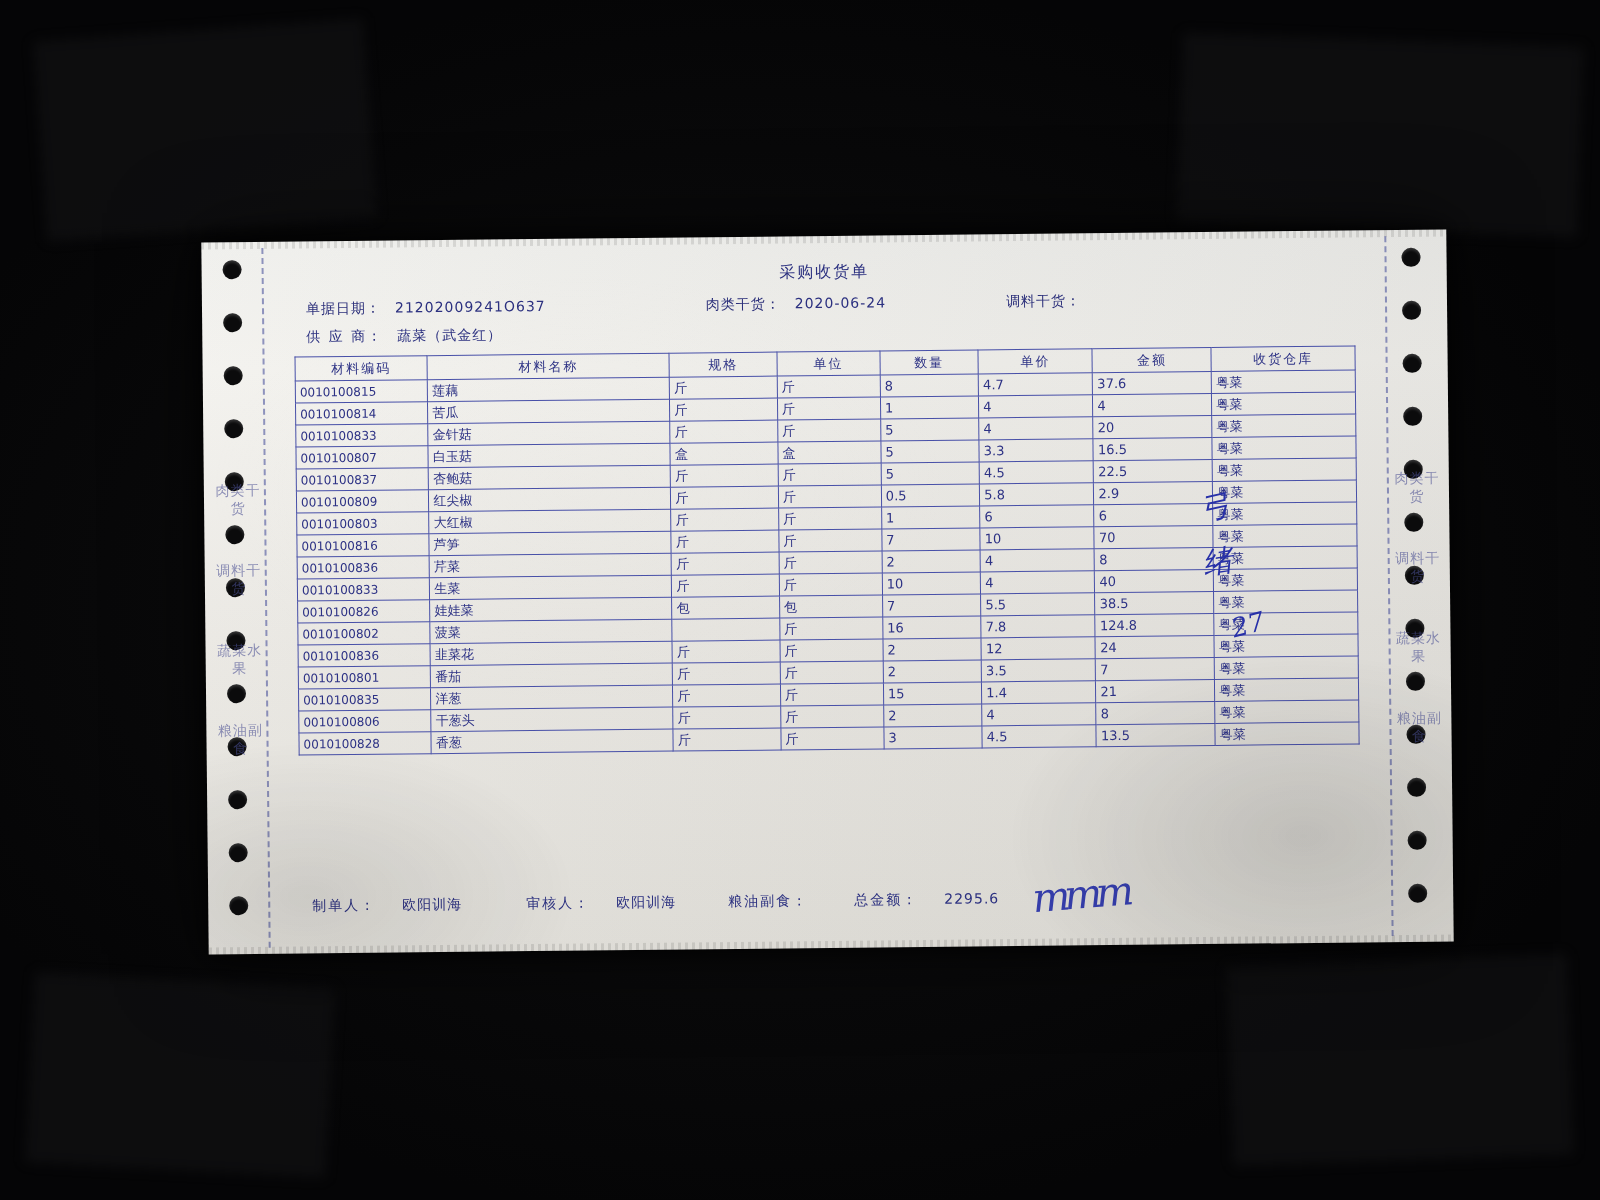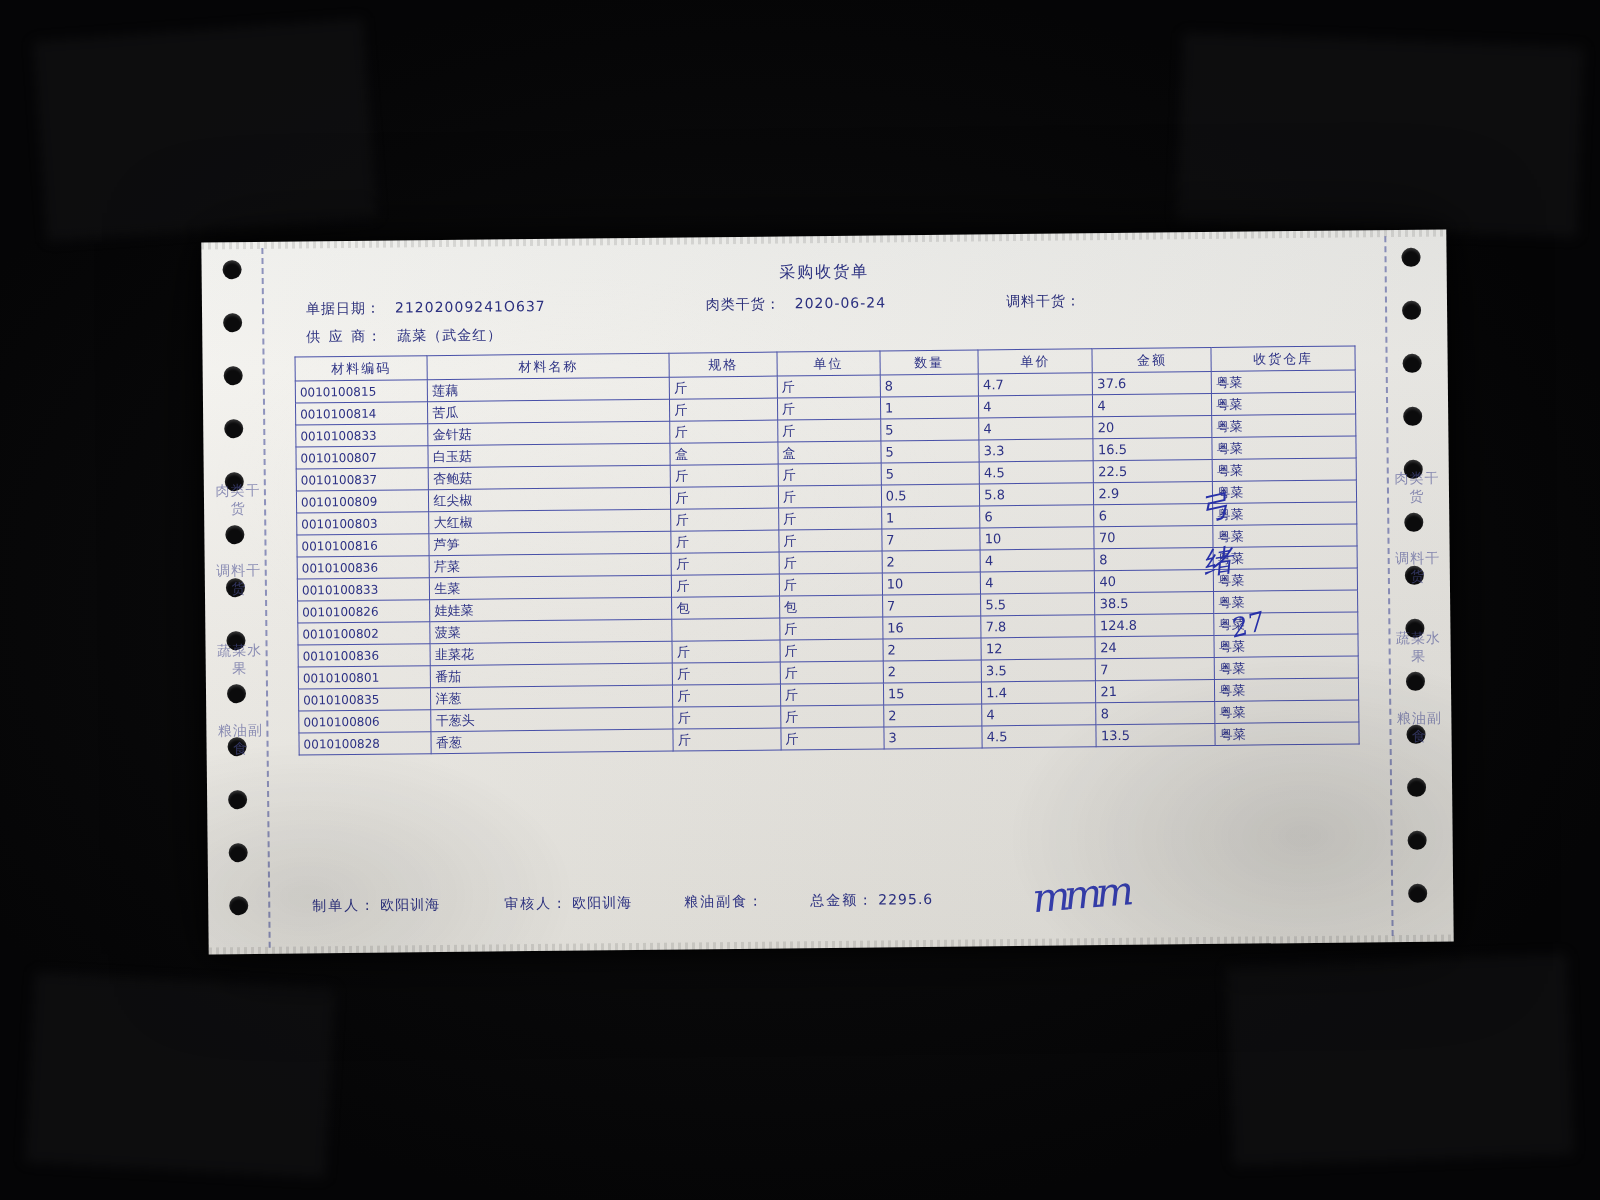--- a/index.html
+++ b/index.html
@@ -185,21 +185,21 @@
     bottom: 38px;
     display: flex;
     align-items: baseline;
     font-size: 14px;
     letter-spacing: 1px;
     color: #2c3180;
     padding-left: 12px;
   }
   .foot-item { display: flex; align-items: baseline; }
   .foot-label { letter-spacing: 2px; }
-  .foot-value { margin-left: 4px; }
+  .foot-value { margin-left: 26px; }
   .sp1 { width: 64px; }
   .sp2 { width: 52px; }
   .sp3 { width: 46px; }
 
   
   .hand {
     position: absolute;
     color: #2730a8;
     font-family: "DejaVu Serif", serif;
     font-style: italic;

